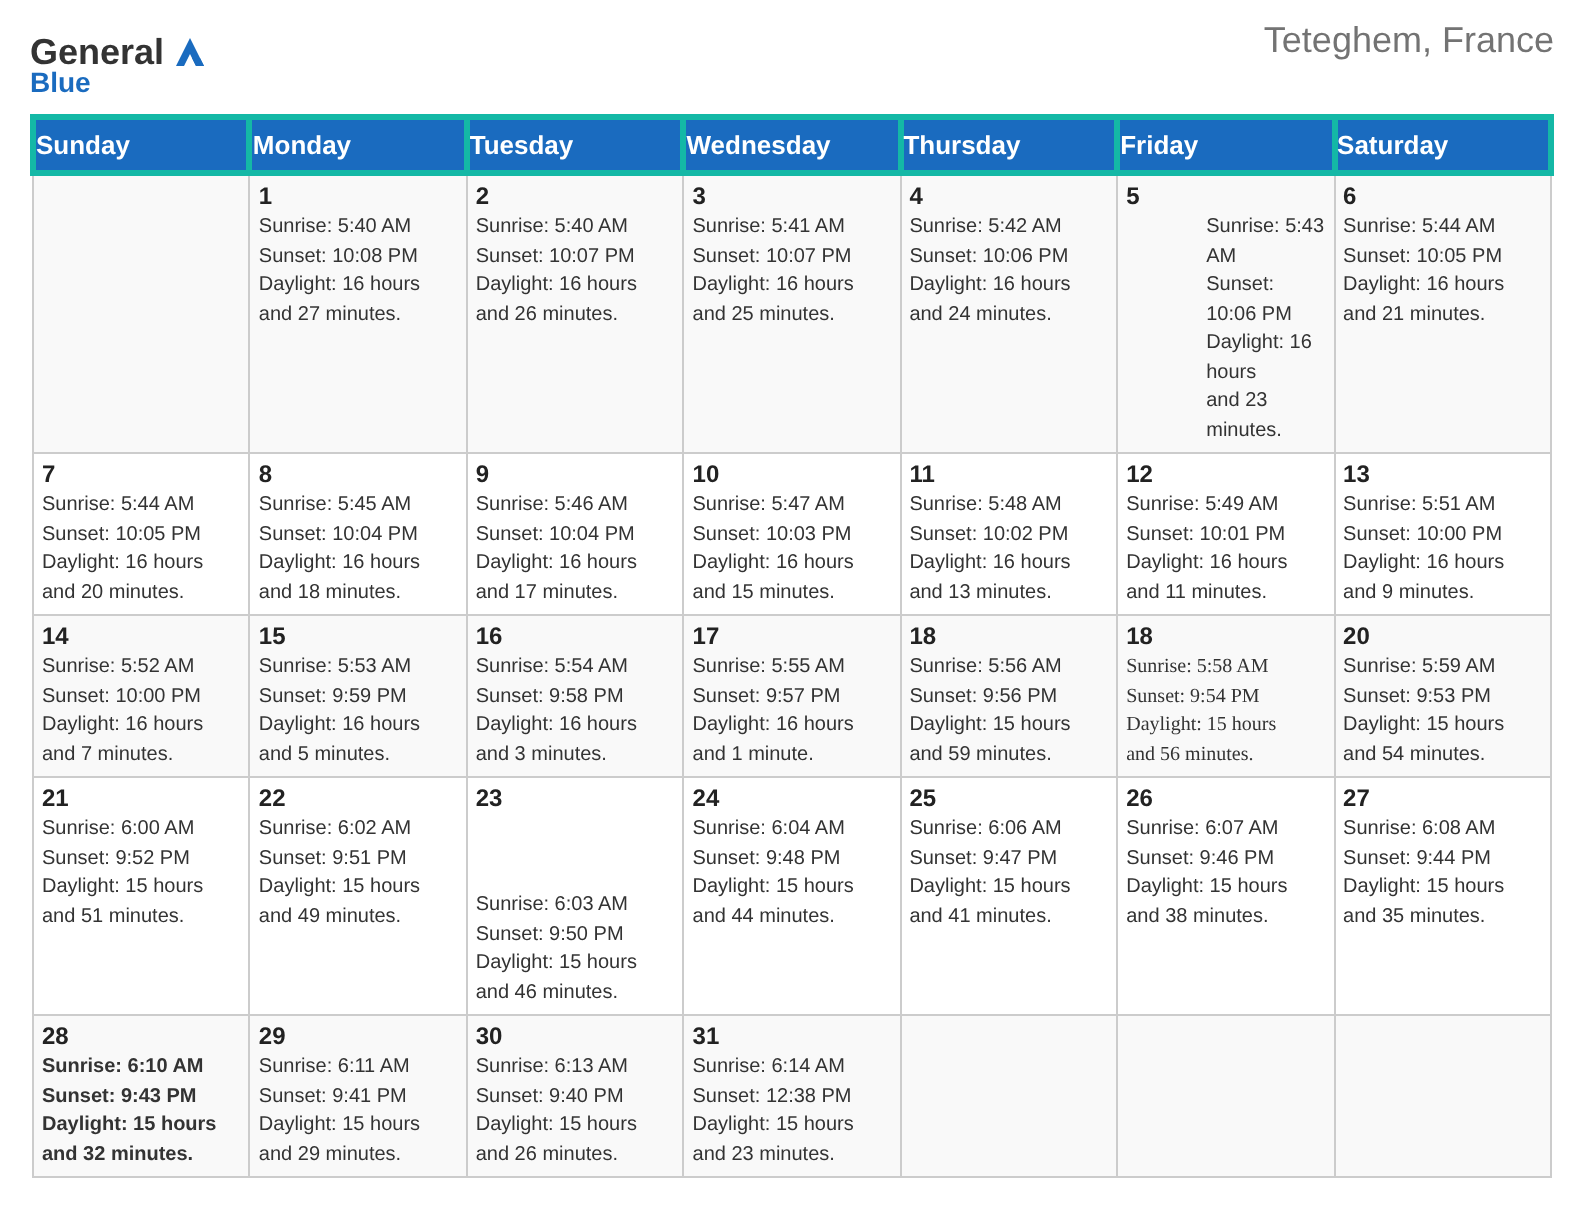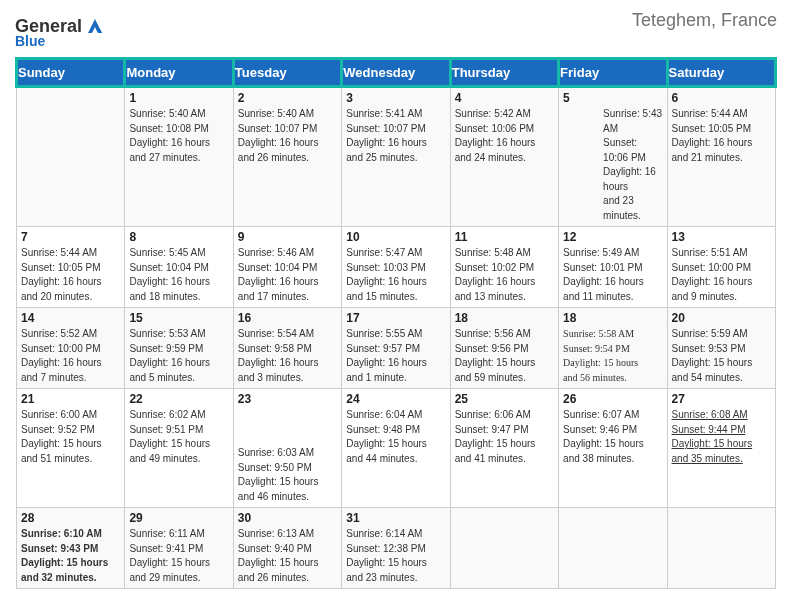--- a/index.html
+++ b/index.html
@@ -316,21 +316,21 @@
           </td>
           <td>
             <span class="day-num">26</span>
             <div class="day-info" style="white-space: pre-line;">Sunrise: 6:07 AM
 Sunset: 9:46 PM
 Daylight: 15 hours
 and 38 minutes.</div>
           </td>
           <td>
             <span class="day-num">27</span>
-            <div class="day-info" style="white-space: pre-line; text-decoration: underline;">Sunrise: 6:08 AM
+            <div class="day-info" style="white-space: pre-line;">Sunrise: 6:08 AM
 Sunset: 9:44 PM
 Daylight: 15 hours
 and 35 minutes.</div>
           </td>
         </tr>
         <tr>
           <td>
             <span class="day-num">28</span>
             <div class="day-info" style="white-space: pre-line; font-weight: bold;">Sunrise: 6:10 AM
 Sunset: 9:43 PM

